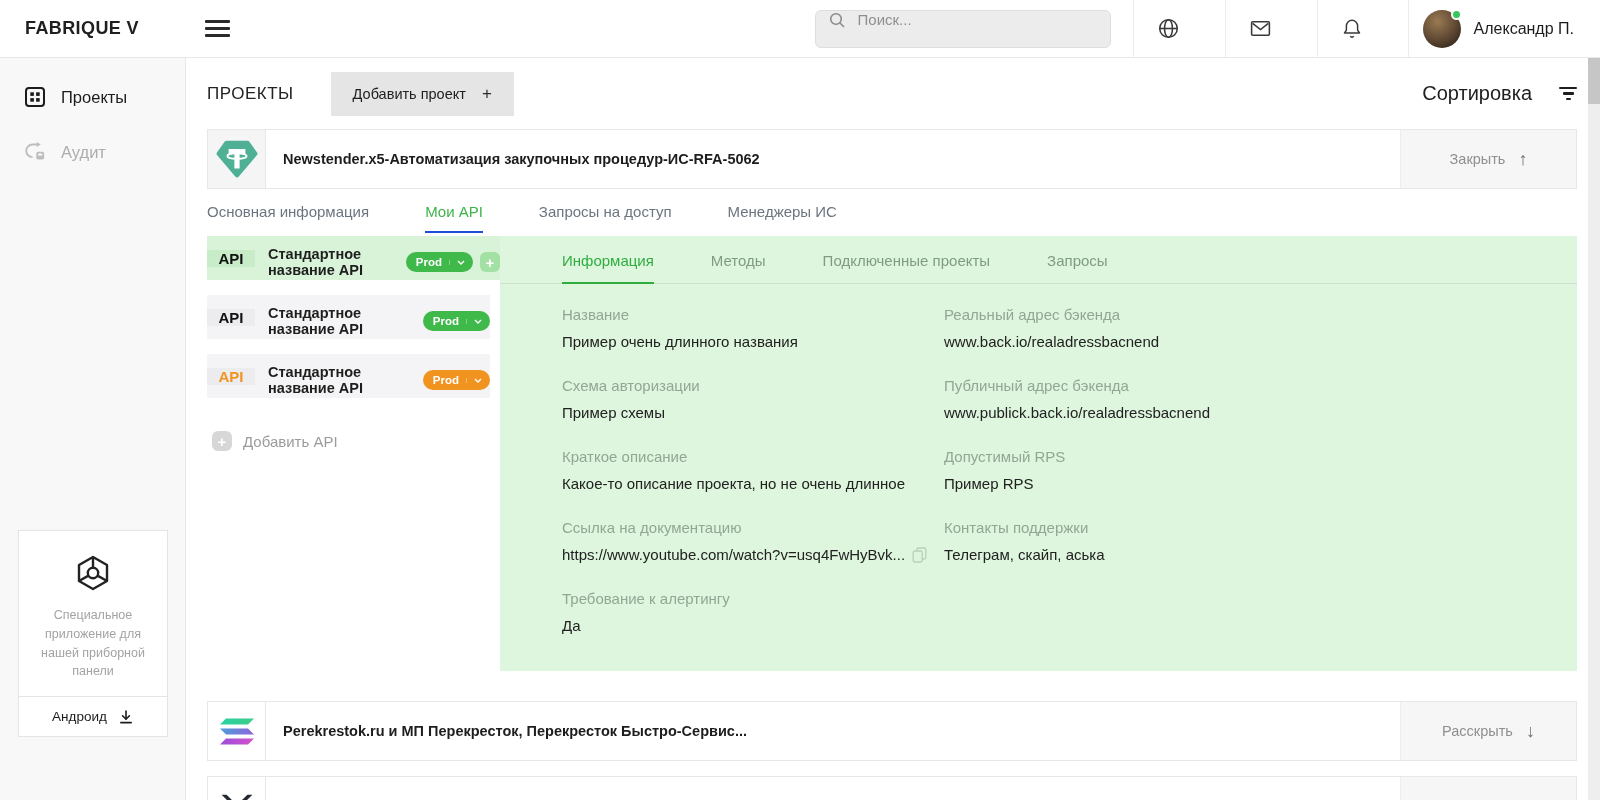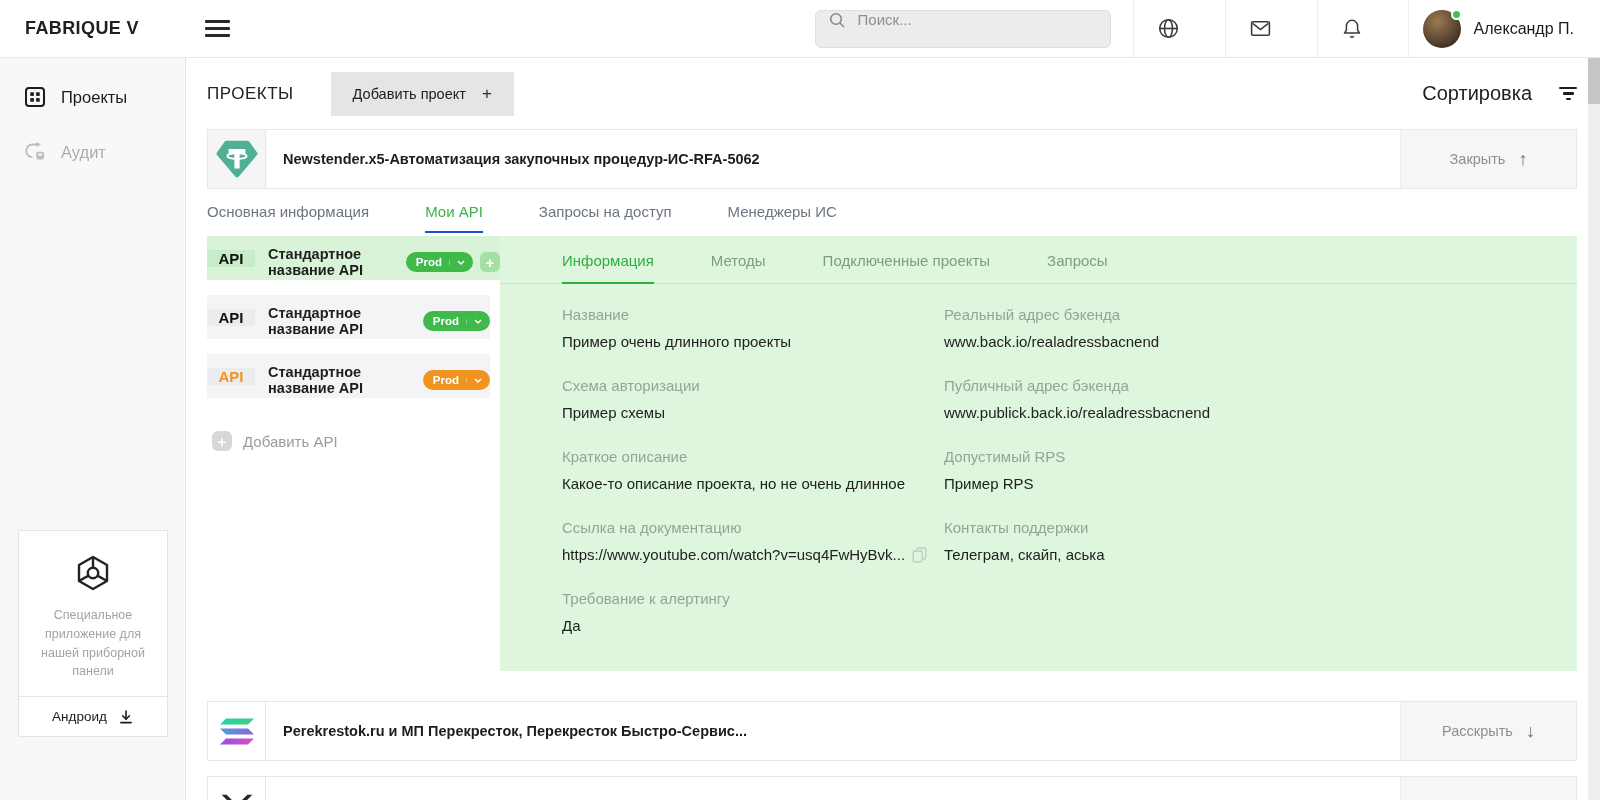--- a/index.html
+++ b/index.html
@@ -330,21 +330,21 @@
             <div class="panel-tab active">Информация</div>
             <div class="panel-tab">Методы</div>
             <div class="panel-tab">Подключенные проекты</div>
             <div class="panel-tab">Запросы</div>
           </div>
 
           <div class="fields">
             <div class="fcol left">
               <div class="field">
                 <div class="flabel">Название</div>
-                <div class="fvalue">Пример очень длинного проекты</div>
+                <div class="fvalue">Пример очень длинного названия</div>
               </div>
               <div class="field">
                 <div class="flabel">Схема авторизации</div>
                 <div class="fvalue">Пример схемы</div>
               </div>
               <div class="field">
                 <div class="flabel">Краткое описание</div>
                 <div class="fvalue">Какое-то описание проекта, но не очень длинное</div>
               </div>
               <div class="field">

